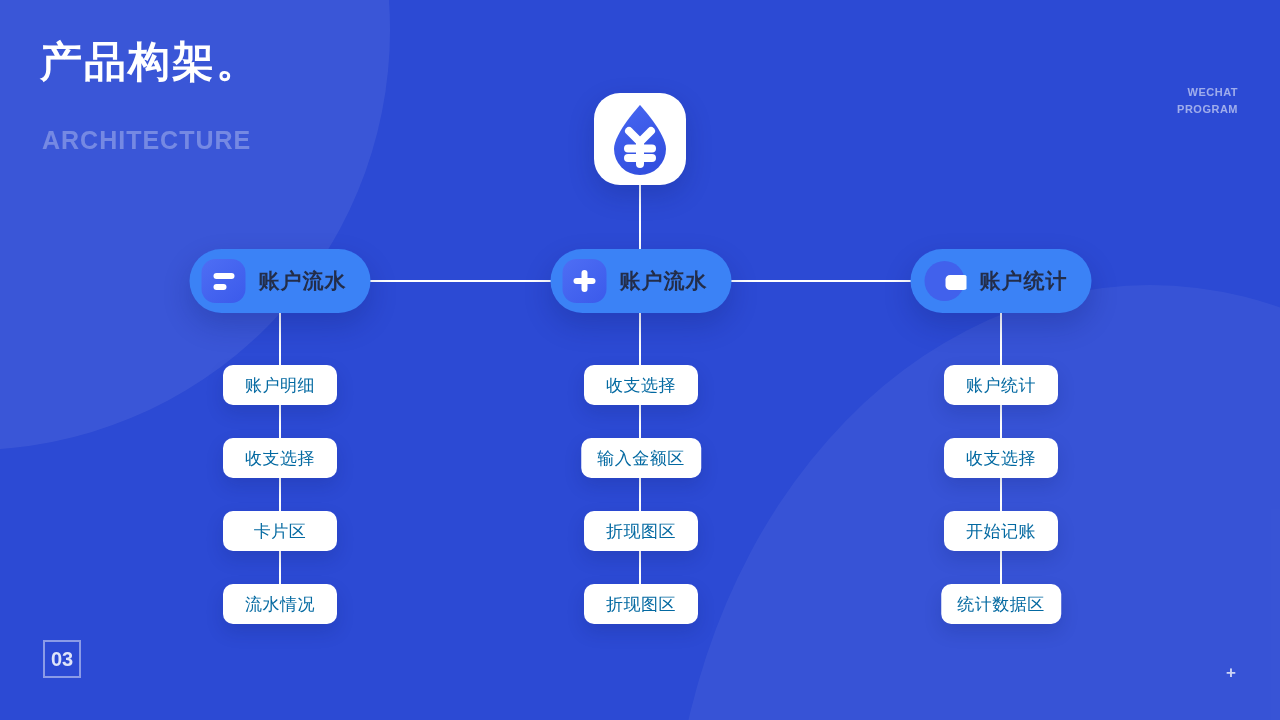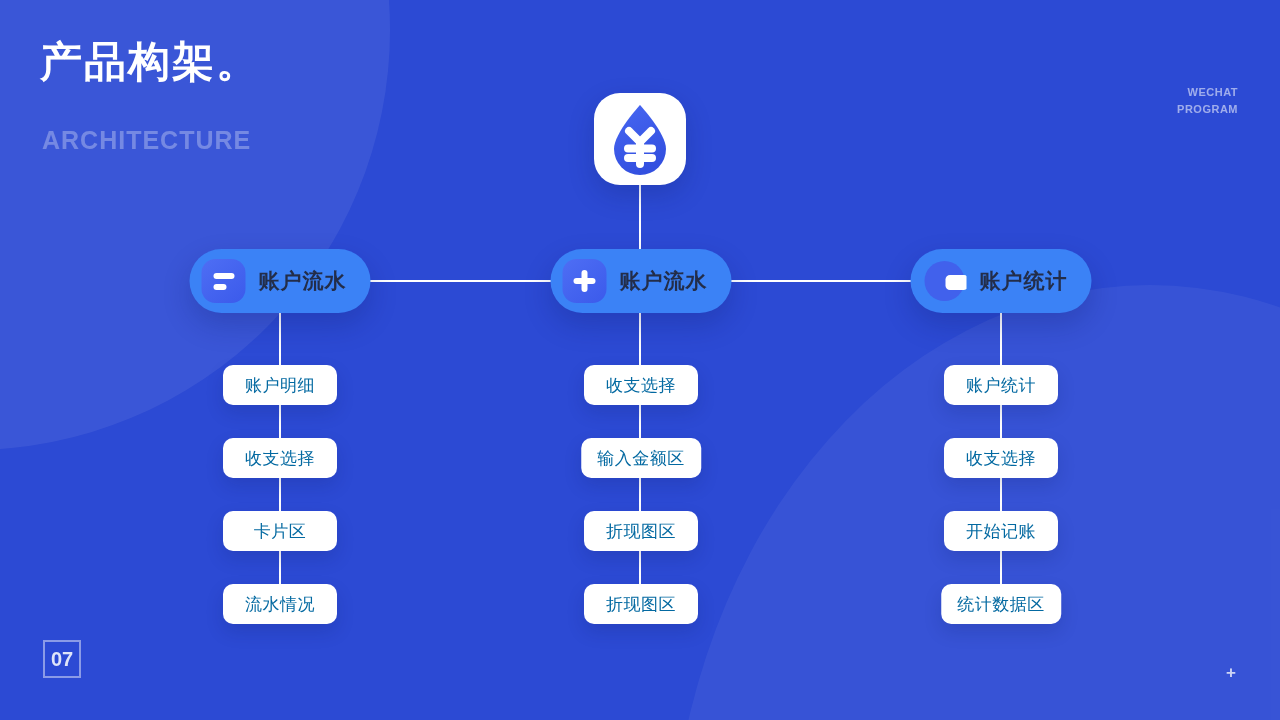--- a/index.html
+++ b/index.html
@@ -181,14 +181,14 @@
 <div class="child-node col2 row1">收支选择</div>
 <div class="child-node col2 row2">输入金额区</div>
 <div class="child-node col2 row3">折现图区</div>
 <div class="child-node col2 row4">折现图区</div>
 
 <div class="child-node col3 row1">账户统计</div>
 <div class="child-node col3 row2">收支选择</div>
 <div class="child-node col3 row3">开始记账</div>
 <div class="child-node col3 row4">统计数据区</div>
 
-<div class="page-num">07</div>
+<div class="page-num">03</div>
 <div class="plus-mark">+</div>
 
 </body></html>

